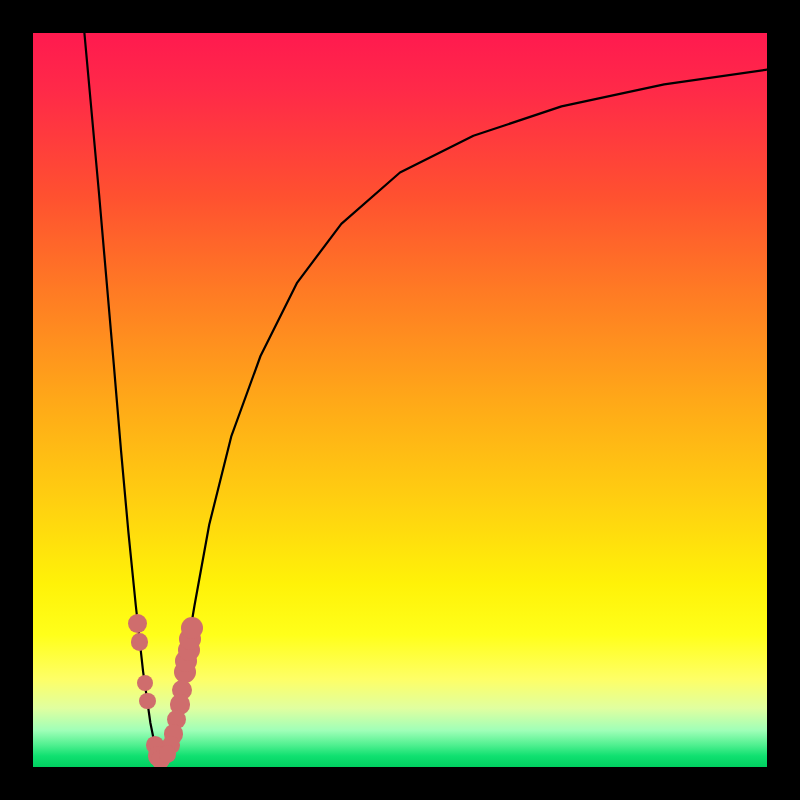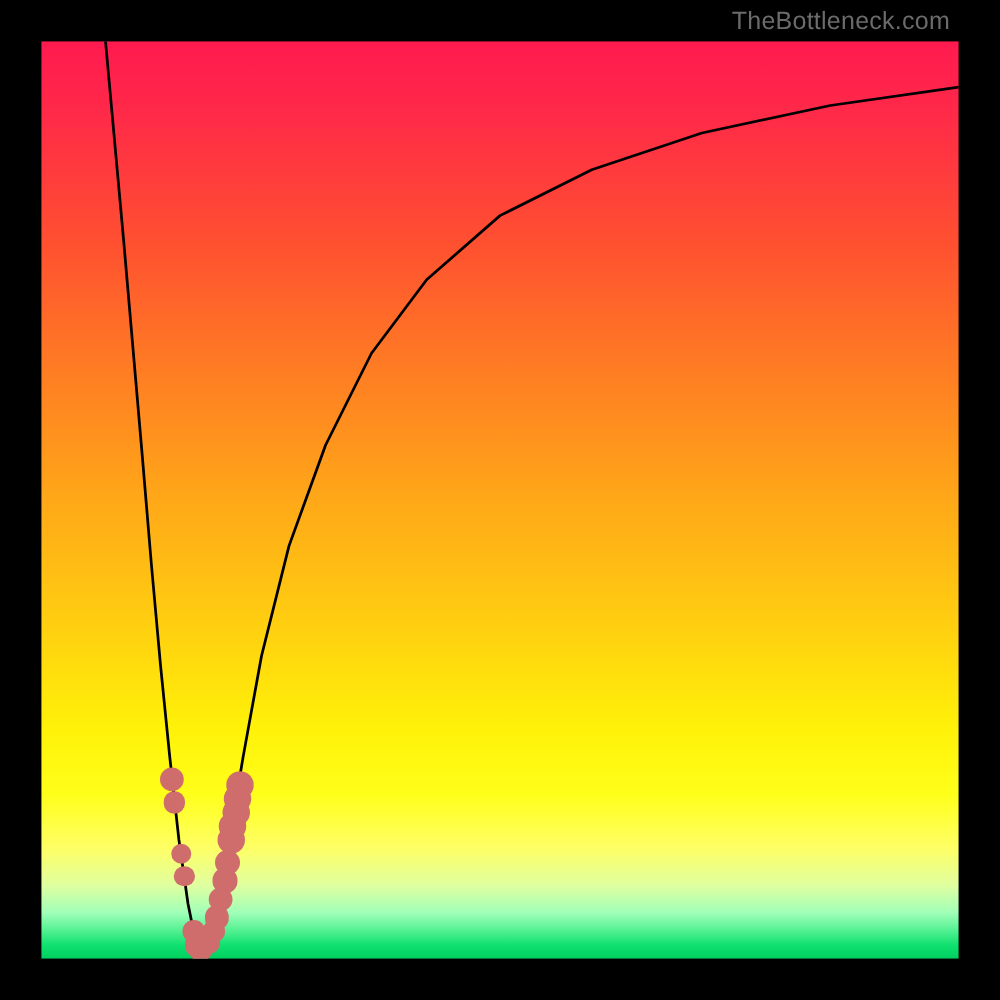--- a/index.html
+++ b/index.html
@@ -99,14 +99,13 @@
         <div class="dot" style="width: 22.02px; height: 22.02px; left: 148.268px; top: 583.53px; background: rgb(207, 109, 109);"></div>
         <div class="dot" style="width: 20.552px; height: 20.552px; left: 138.726px; top: 646.654px; background: rgb(207, 109, 109);"></div>
         <div class="dot" style="width: 20.552px; height: 20.552px; left: 136.524px; top: 661.334px; background: rgb(207, 109, 109);"></div>
         <div class="dot" style="width: 19.084px; height: 19.084px; left: 134.322px; top: 676.748px; background: rgb(207, 109, 109);"></div>
         <div class="dot" style="width: 19.084px; height: 19.084px; left: 131.386px; top: 691.428px; background: rgb(207, 109, 109);"></div>
         <div class="dot" style="width: 17.616px; height: 17.616px; left: 129.184px; top: 703.172px; background: rgb(207, 109, 109);"></div>
         <div class="dot" style="width: 17.616px; height: 17.616px; left: 125.514px; top: 711.98px; background: rgb(207, 109, 109);"></div>
       </div>
   </div>
 
-  <div class="watermark">TheBottleneck.com</div>
 </div>
 
 </body></html>

